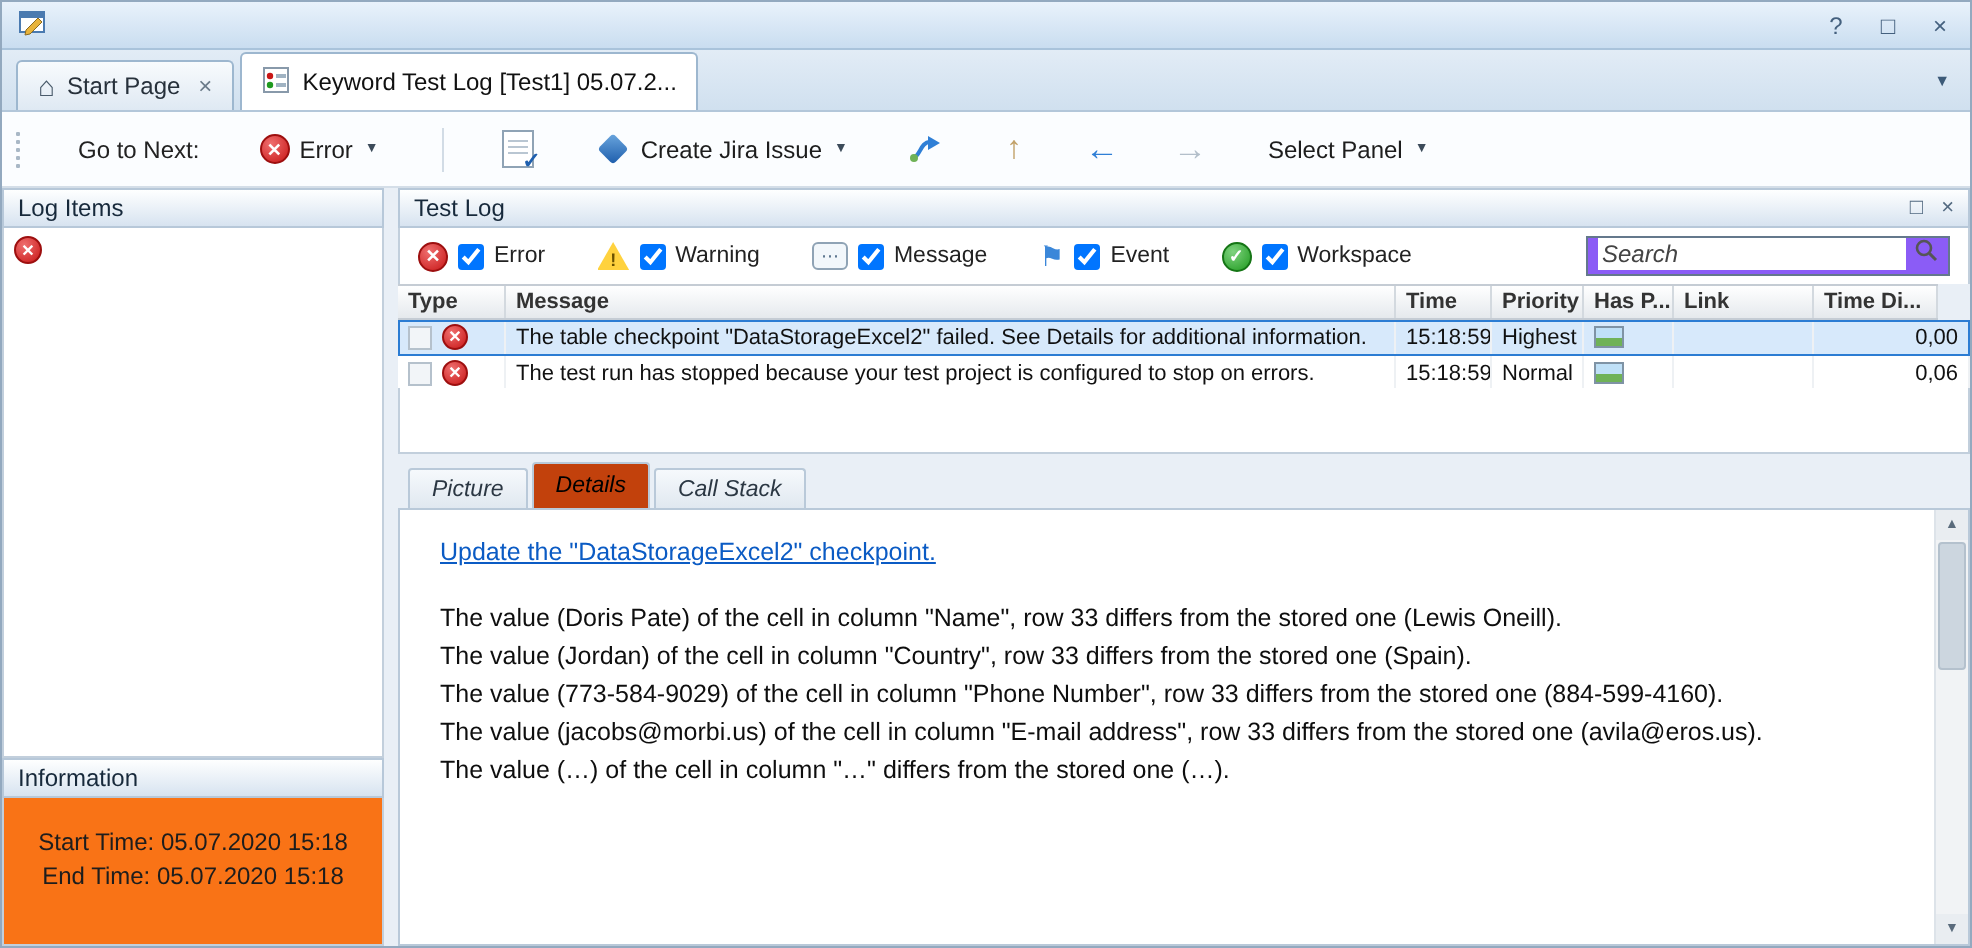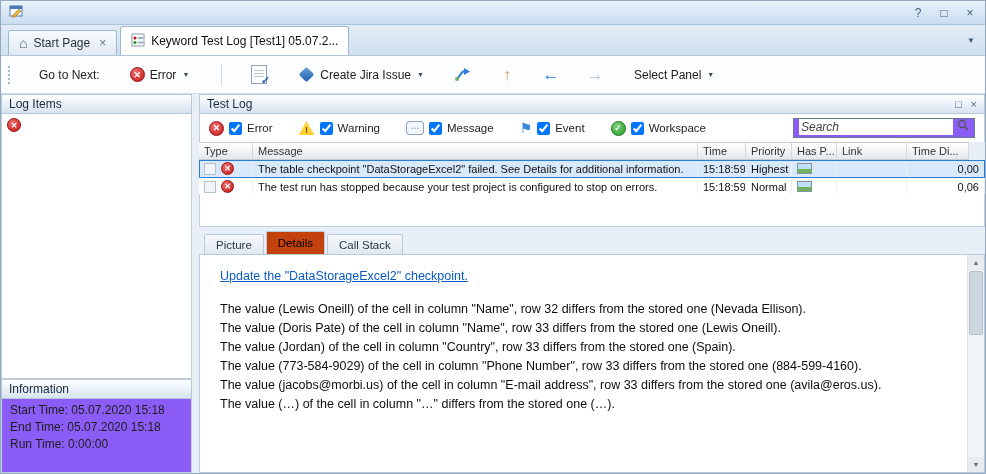--- a/index.html
+++ b/index.html
@@ -58,60 +58,60 @@
   .ic-doccheck .line{position:absolute;left:2px;right:2px;height:1px;background:#b9c6d2;}
 
   
   .left-col{position:absolute;left:0;top:93px;width:191px;bottom:0;}
   .panel-header{height:20px;background:linear-gradient(#feffff,#d7e3f0);border:1px solid #b7c8d9;
     display:flex;align-items:center;padding:0 7px;color:#17293b;box-sizing:border-box;}
   .tree{position:absolute;top:20px;left:0;right:0;height:265px;background:#fff;
     border:1px solid #c2cfdc;border-top:none;box-sizing:border-box;padding:4px 5px;}
   .tree-item{display:flex;align-items:center;gap:5px;white-space:nowrap;}
   .info-panel{position:absolute;left:0;top:285px;right:0;bottom:0;}
-  .info-content{position:absolute;top:20px;left:0;right:0;bottom:0;background:#8b5cf6;
-    border:1px solid #c2cfdc;border-top:none;box-sizing:border-box;padding:3px 8px;line-height:17px;}
+  .info-content{position:absolute;top:20px;left:0;right:0;bottom:0;background:#f97316;
+    border:1px solid #c2cfdc;border-top:none;box-sizing:border-box;padding:14px 8px;line-height:17px;text-align:center;}
 
   
   .right-col{position:absolute;left:198px;top:93px;right:0;bottom:0;}
   .tl-header-buttons{margin-left:auto;display:flex;gap:9px;color:#546b82;font-size:11px;}
   .filter-bar{position:absolute;top:20px;left:0;right:0;height:28px;background:#fff;
     border-left:1px solid #c2cfdc;border-right:1px solid #c2cfdc;box-sizing:border-box;
     display:flex;align-items:center;padding:0 9px;}
   .filter{display:flex;align-items:center;gap:5px;margin-right:26px;font-size:11.5px;color:#222;}
   .filter input{width:13px;height:13px;margin:0;}
   .searchbox{margin-left:auto;width:182px;height:20px;border:1px solid #64788c;background:#8b5cf6;
     display:flex;align-items:flex-start;padding:0 5px;box-sizing:border-box;gap:4px;}
   .searchbox input{border:none;outline:none;flex:1;font-size:12px;font-family:inherit;min-width:0;}
   .searchbox input::placeholder{font-style:italic;color:#444;}
 
   .tl-table-header{position:absolute;top:48px;left:0;right:16px;height:18px;
     display:grid;grid-template-columns:54px 445px 48px 46px 45px 70px 1fr;
-    background:linear-gradient(#ffffff,#e5e9ed);border-top:1px solid #c5ccd4;border-bottom:1px solid #c5ccd4;box-sizing:border-box;}
+    background:linear-gradient(#ffffff,#e5e9ed);border-top:1px solid #c5ccd4;border-bottom:1px solid #c5ccd4;box-sizing:border-box;font-weight:bold;}
   .th{border-right:1px solid #d3d9df;display:flex;align-items:center;padding:0 5px;
     font-size:11px;color:#333;overflow:hidden;white-space:nowrap;}
   .tl-rows{position:absolute;top:66px;left:0;right:0;}
   .tl-row{display:grid;grid-template-columns:54px 445px 48px 46px 45px 70px 1fr;height:17px;
     background:#fff;border-bottom:1px solid #e7ebef;font-size:11px;color:#111;}
   .tl-row .td{display:flex;align-items:center;padding:0 5px;border-right:1px solid #eef1f4;
     overflow:hidden;white-space:nowrap;box-sizing:border-box;}
   .tl-row.selected{background:#d7e9fb;outline:1px solid #2b7cd3;outline-offset:-1px;}
   .tl-row .ic-round{width:13px;height:13px;font-size:8px;}
   .row-box{width:10px;height:10px;border:1px solid #b5c1cc;background:#f2f5f8;margin-right:5px;flex:none;}
   .td.tdiff{justify-content:flex-end;}
   .pic-icon{width:15px;height:11px;border:1px solid #7f93a5;
     background:linear-gradient(#bfe0f7 55%,#6fb257 45%);box-sizing:border-box;}
   .table-rest{position:absolute;top:100px;left:0;right:0;height:33px;background:#fff;
     border-left:1px solid #c2cfdc;border-right:1px solid #c2cfdc;border-bottom:1px solid #c2cfdc;box-sizing:border-box;}
 
   .detail-tabs{position:absolute;top:137px;left:0;right:0;height:23px;display:flex;
     align-items:flex-end;padding-left:5px;box-sizing:border-box;}
   .dtab{height:19px;display:flex;align-items:center;padding:0 11px;border:1px solid #b9c9d9;
     border-bottom:none;background:linear-gradient(#f6f9fc,#e0e8f0);font-size:11.5px;
-    margin-right:2px;border-radius:2px 2px 0 0;color:#2b3743;}
+    margin-right:2px;border-radius:2px 2px 0 0;color:#2b3743;font-style:italic;}
   .dtab.active{background:#c2410c;height:22px;color:#000;align-items:center;}
 
   .details-content{position:absolute;top:160px;left:0;right:0;bottom:0;background:#fff;
     border:1px solid #b9c9d9;box-sizing:border-box;overflow:hidden;
     padding:12px 40px 0 20px;font-size:12.5px;line-height:19px;color:#0e0e0e;}
   .details-link{color:#0b5bc4;text-decoration:underline;display:inline-block;margin-bottom:14px;white-space:nowrap;}
   .dline{white-space:nowrap;}
 
   .vscroll{position:absolute;top:161px;right:1px;bottom:1px;width:17px;background:#f1f3f5;
     border-left:1px solid #dde3e9;box-sizing:border-box;}
@@ -215,21 +215,20 @@
         <span class="ic-round ic-error" style="width:14px;height:14px;font-size:8px;">✕</span>
       </div>
     </div>
     <div class="info-panel">
       <div class="panel-header">
         <span>Information</span>
       </div>
       <div class="info-content">
         <div>Start Time: 05.07.2020 15:18</div>
         <div>End Time: 05.07.2020 15:18</div>
-        <div>Run Time: 0:00:00</div>
       </div>
     </div>
   </div>
 
   <div class="right-col">
     <div class="panel-header">
       <span>Test Log</span>
       <span class="tl-header-buttons">
         <span>□</span>
         <span>×</span>
@@ -322,21 +321,20 @@
       <div class="dtab active">
         <span>Details</span>
       </div>
       <div class="dtab">
         <span>Call Stack</span>
       </div>
     </div>
 
     <div class="details-content">
       <a class="details-link" href="#">Update the "DataStorageExcel2" checkpoint.</a>
-      <div class="dline">The value (Lewis Oneill) of the cell in column "Name", row 32 differs from the stored one (Nevada Ellison).</div>
       <div class="dline">The value (Doris Pate) of the cell in column "Name", row 33 differs from the stored one (Lewis Oneill).</div>
       <div class="dline">The value (Jordan) of the cell in column "Country", row 33 differs from the stored one (Spain).</div>
       <div class="dline">The value (773-584-9029) of the cell in column "Phone Number", row 33 differs from the stored one (884-599-4160).</div>
       <div class="dline">The value (jacobs@morbi.us) of the cell in column "E-mail address", row 33 differs from the stored one (avila@eros.us).</div>
       <div class="dline">The value (…) of the cell in column "…" differs from the stored one (…).</div>
     </div>
 
     <div class="vscroll">
       <div class="vs-btn">▲</div>
       <div class="vs-thumb"></div>

